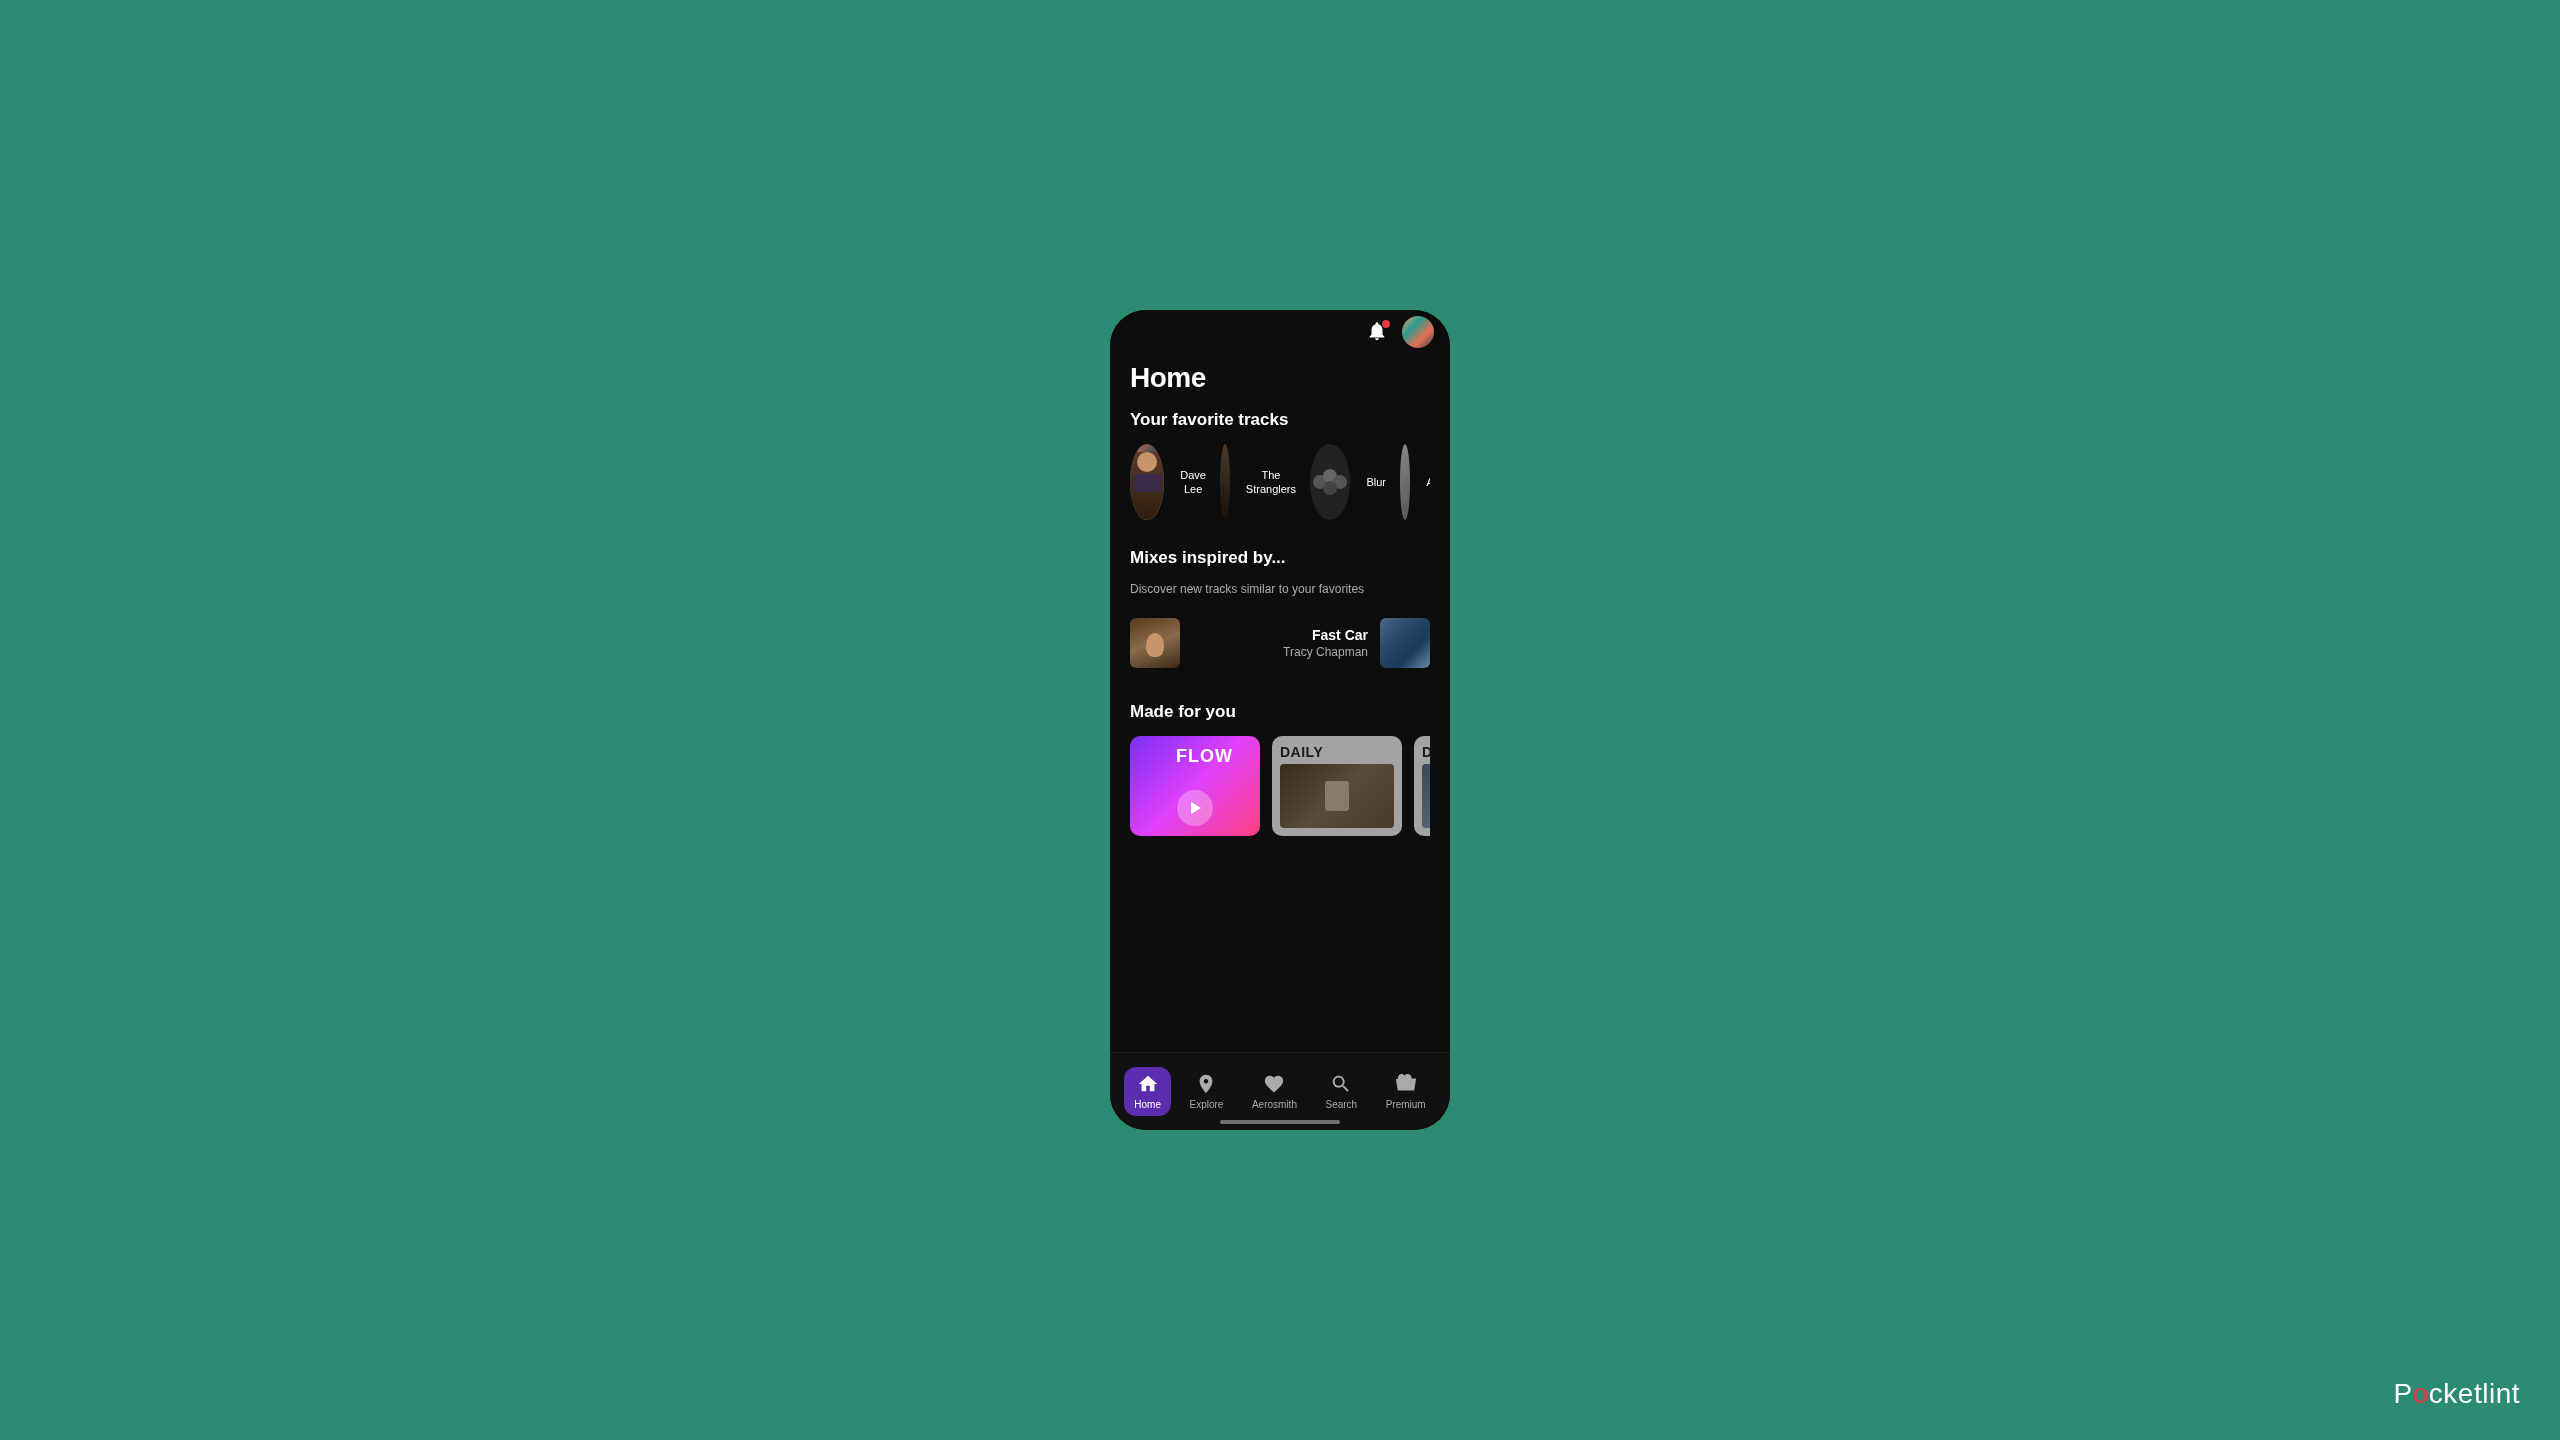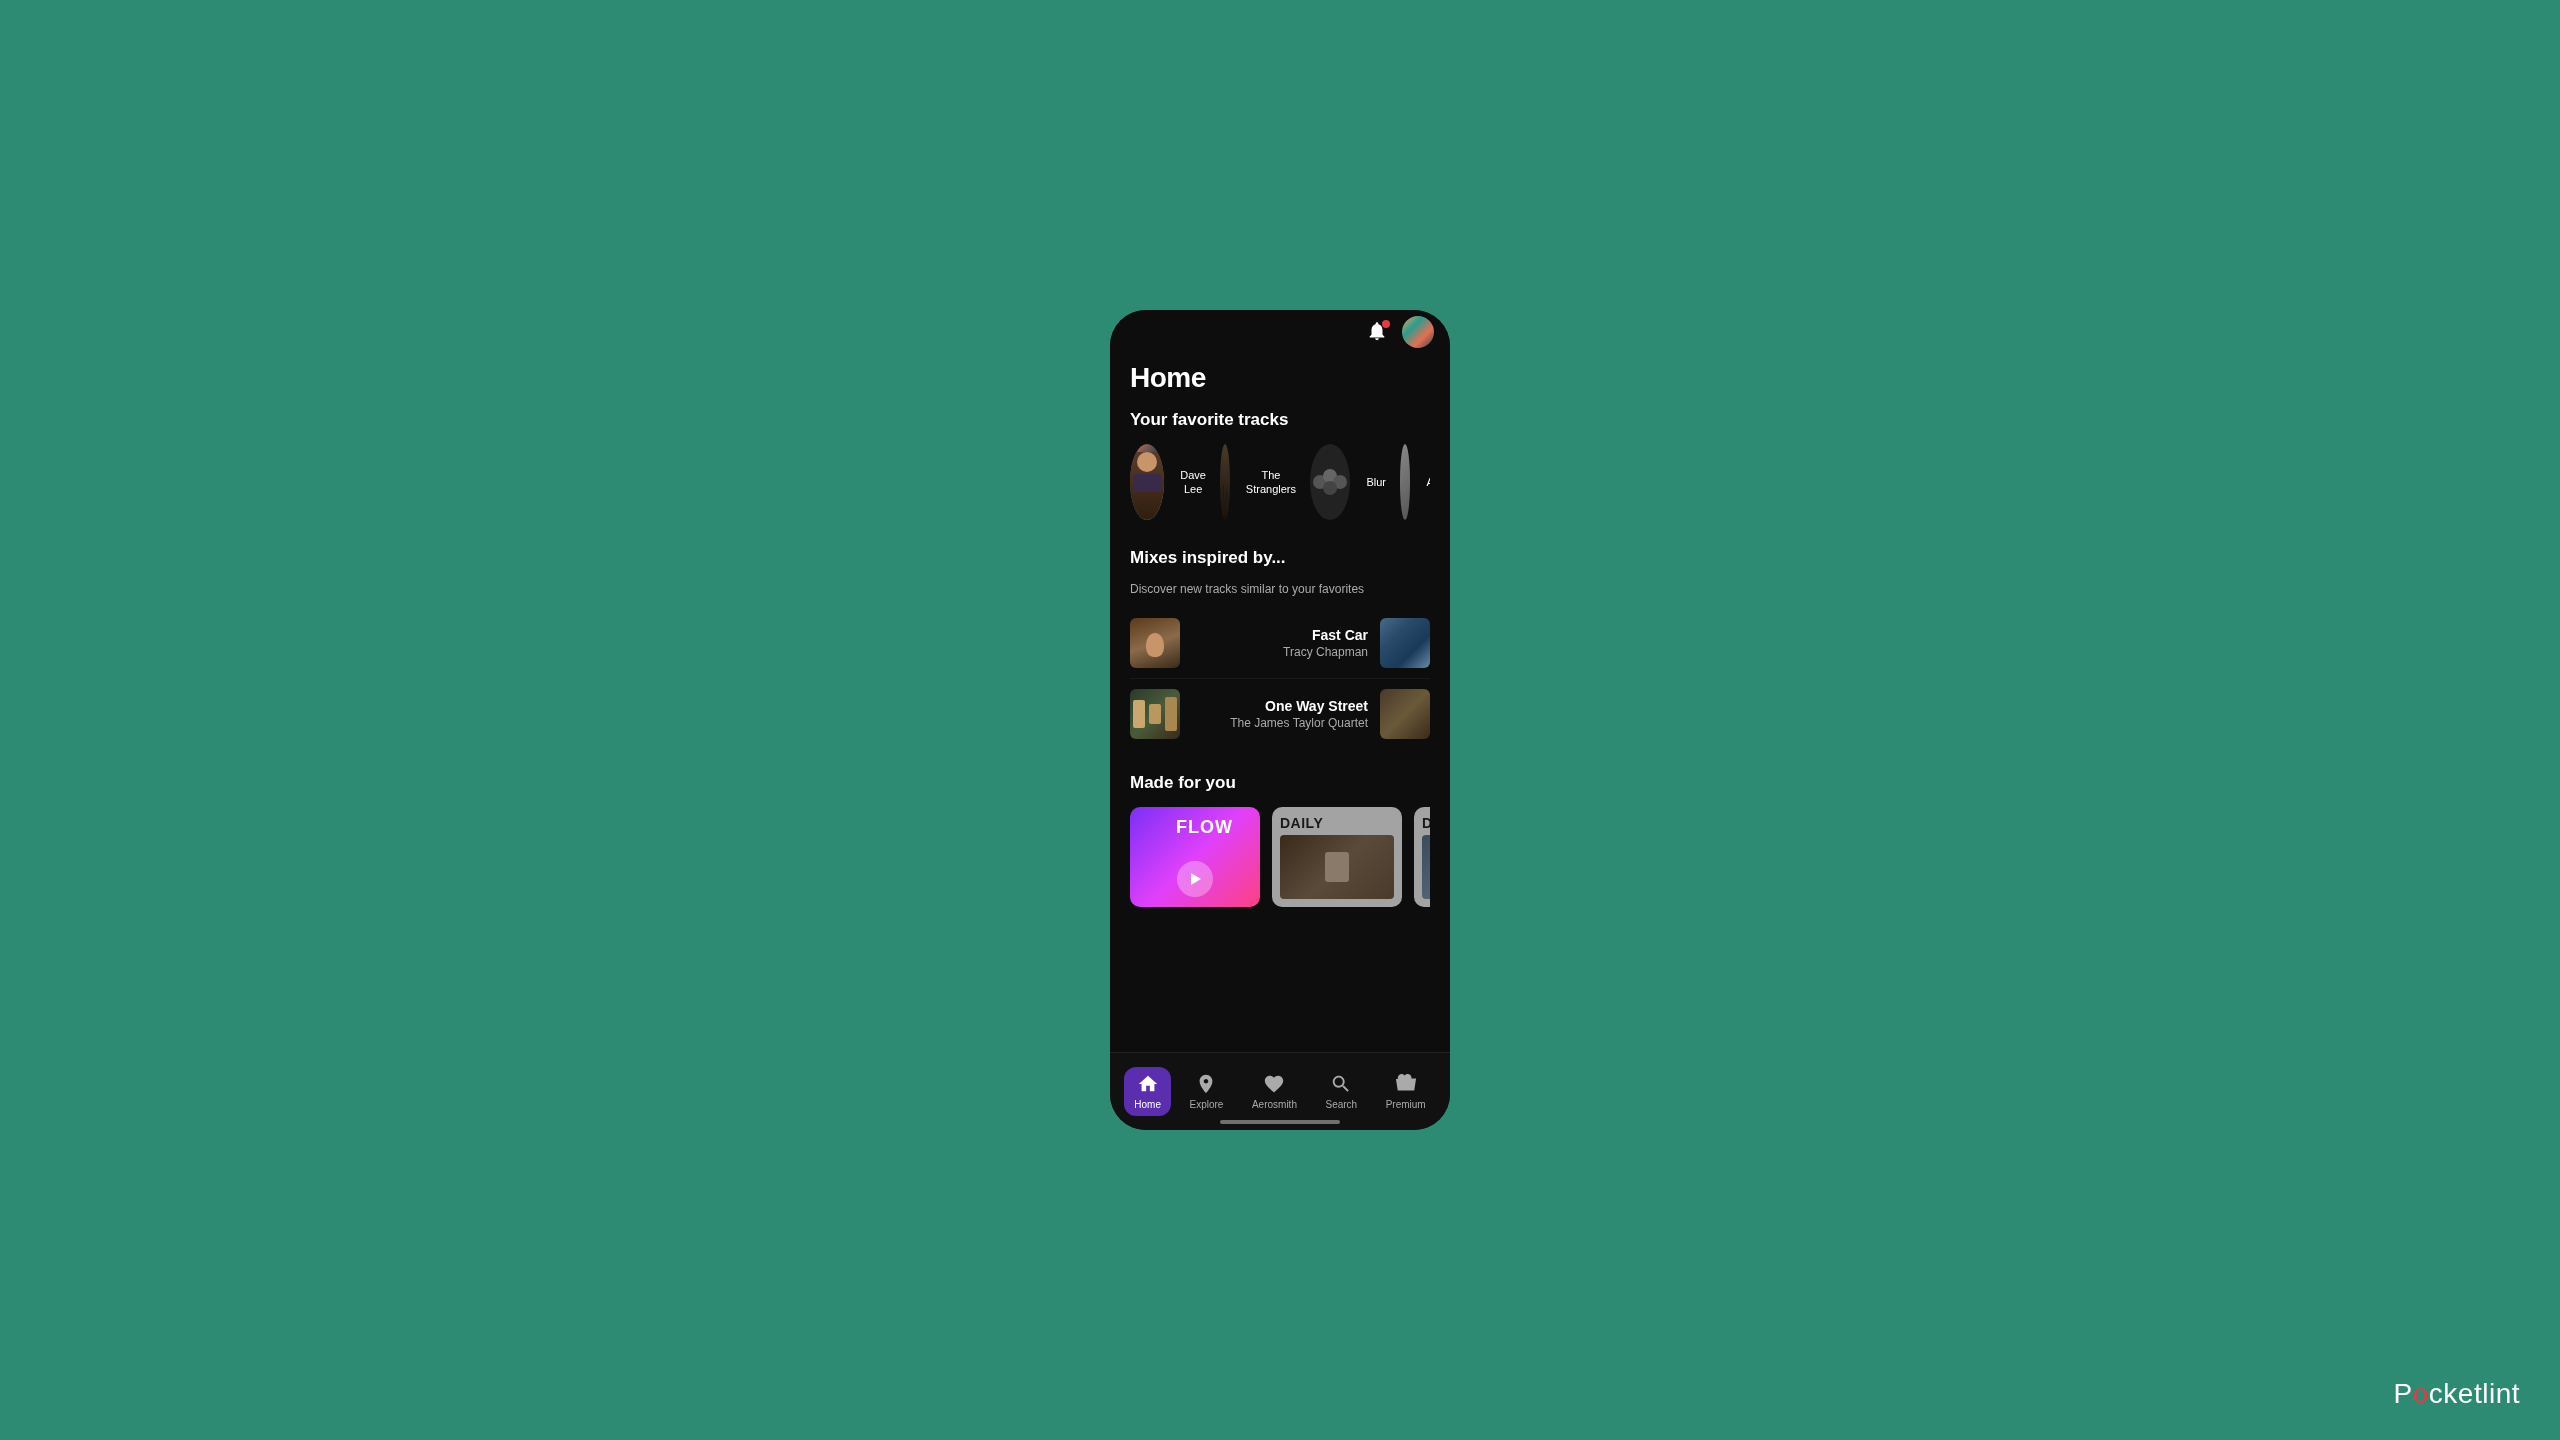--- a/index.html
+++ b/index.html
@@ -525,34 +525,20 @@
             </div>
           </div>
           <div class="mix-info">
             <div class="mix-title">Fast Car</div>
             <div class="mix-artist">Tracy Chapman</div>
           </div>
           <div class="mix-right-thumb mix-right-waterfall" style="border-radius:6px;"></div>
         </div>
 
 
-        <div class="mix-item">
-          <div class="mix-thumb mix-thumb-one-way">
-            <div style="width:100%;height:100%;background:linear-gradient(135deg,#2a3a2a,#4a5a3a,#3a2a1a);display:flex;align-items:center;justify-content:center;gap:4px;">
-              <div style="width:12px;height:28px;background:#c8a870;border-radius:2px;"></div>
-              <div style="width:12px;height:20px;background:#b89860;border-radius:2px;"></div>
-              <div style="width:12px;height:34px;background:#a88850;border-radius:2px;"></div>
-            </div>
-          </div>
-          <div class="mix-info">
-            <div class="mix-title">One Way Street</div>
-            <div class="mix-artist">The James Taylor Quartet</div>
-          </div>
-          <div class="mix-right-thumb mix-right-road" style="border-radius:6px;"></div>
-        </div>
 
       </div>
     </div>
 
     <div class="section">
       <div class="section-title">Made for you</div>
 
       <div class="made-for-you-row">
 
         <div class="mfy-card mfy-flow">

